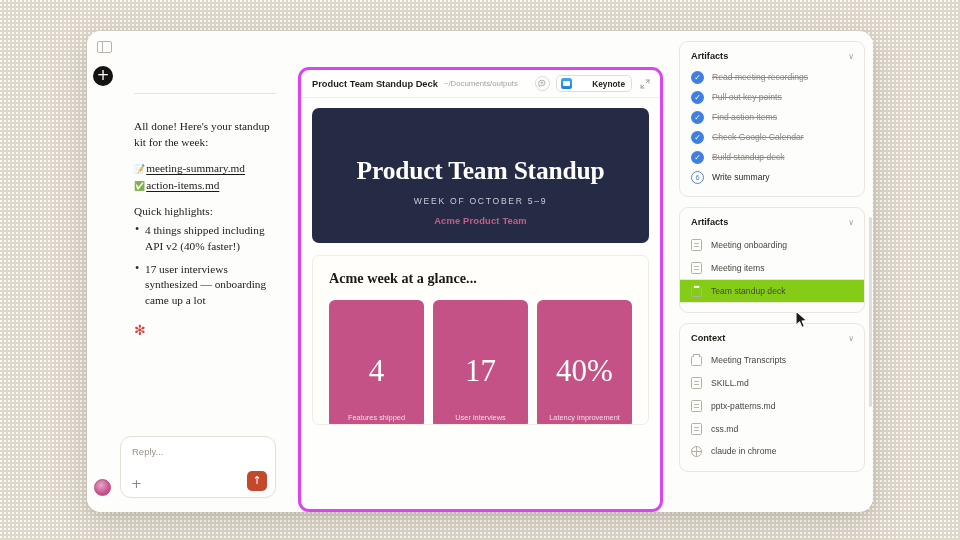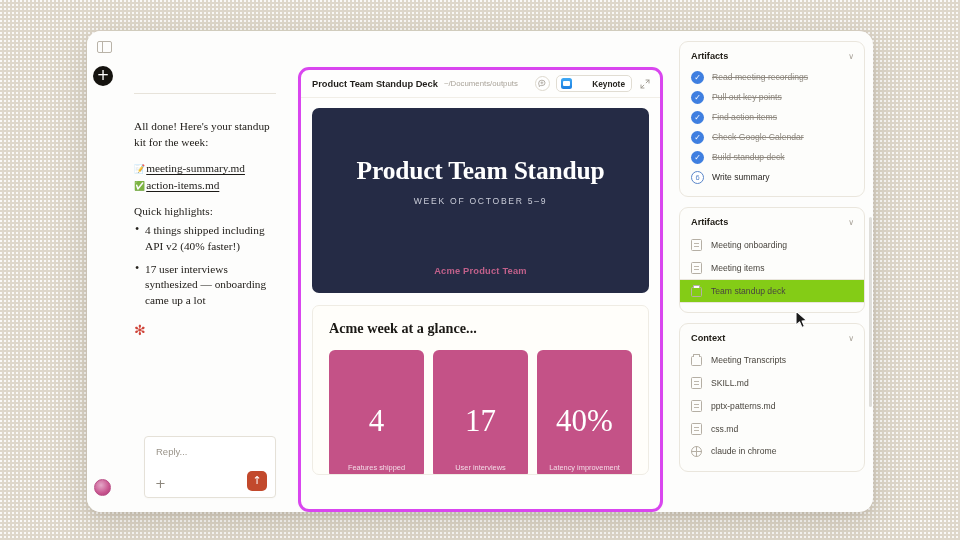--- a/index.html
+++ b/index.html
@@ -140,27 +140,26 @@
     margin-top: 14px;
   }
 
   
   #composer-wrap {
     padding: 0 16px 14px 33px;
     position: relative;
   }
   #reply-composer {
     border: 1px solid #e5e1d8;
-    border-radius: 4px;
+    border-radius: 11px;
     background: #fff;
     height: 62px;
     padding: 9px 2px 0 11px;
     position: relative;
     box-shadow: 0 1px 2px rgba(0,0,0,0.02);
-    margin-left: 24px;
   }
   #reply-placeholder {
     font-size: 9.5px;
     color: #9a948a;
     font-family: "Liberation Sans", sans-serif;
   }
   #composer-plus {
     position: absolute;
     left: 10px; bottom: 6px;
     font-family: "DejaVu Sans", sans-serif;
@@ -275,21 +274,21 @@
   #doc-body {
     flex: 1;
     padding: 10px 11px 0 11px;
     overflow: hidden;
   }
 
   
   #slide-title-card {
     background: #252b45;
     border-radius: 7px;
-    height: 185px;
+    height: 135px;
     position: relative;
     display: flex;
     flex-direction: column;
     align-items: center;
     justify-content: flex-start;
     padding-top: 48px;
   }
   #slide-heading {
     font-family: "Liberation Serif", serif;
     font-weight: bold;

